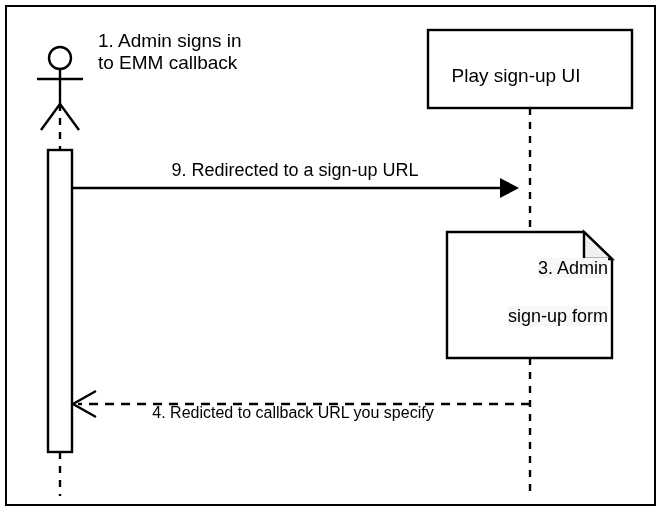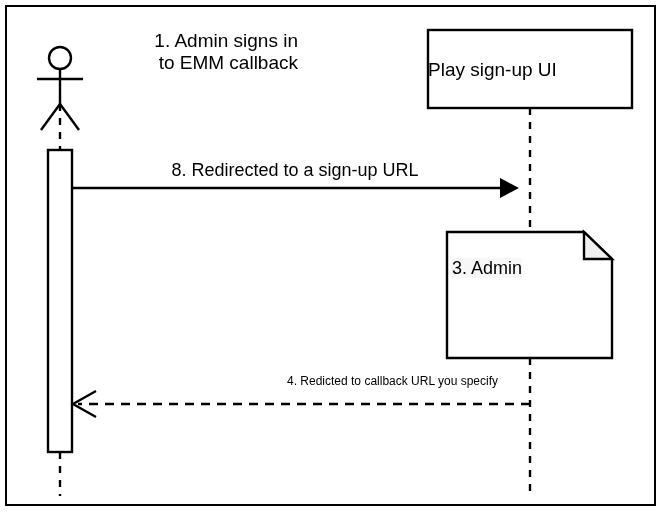--- a/index.html
+++ b/index.html
@@ -36,49 +36,49 @@
     color: #000000;
     font-family: "Liberation Sans", sans-serif;
     line-height: 1.18;
     white-space: pre;
   }
   #actor-caption {
     left: 98px;
     top: 30px;
     width: 200px;
     font-size: 19px;
-    text-align: right;
+    text-align: left;
   }
   #play-box-label {
     left: 428px;
-    top: 59px;
+    top: 65px;
     width: 176px;
     font-size: 19px;
-    text-align: left;
+    text-align: center;
   }
   #msg2-label {
     left: 130px;
     top: 160px;
     width: 330px;
     font-size: 18px;
     text-align: center;
   }
   #msg4-label {
     left: 88px;
-    top: 374px;
+    top: 404px;
     width: 410px;
-    font-size: 12px;
-    text-align: right;
+    font-size: 16px;
+    text-align: center;
   }
   #note-text {
     left: 452px;
     top: 257px;
     width: 156px;
     font-size: 18px;
-    text-align: left;
+    text-align: right;
     line-height: 1.33;
   }
   #note-text span {
     background: #f7f7f7;
   }
 </style>
 </head>
 <body>
 
 <div id="canvas">
@@ -128,19 +128,19 @@
 
       <polyline points="96,391 73,404 96,417" fill="none" stroke="#000000" stroke-width="2.4" stroke-linecap="butt" stroke-linejoin="miter"></polyline>
     </g>
 
   </svg>
 
   <div class="lbl" id="actor-caption"><span>1. Admin signs in</span><br><span>to EMM callback</span></div>
 
   <div class="lbl" id="play-box-label">Play sign-up UI</div>
 
-  <div class="lbl" id="msg2-label">8. Redirected to a sign-up URL</div>
+  <div class="lbl" id="msg2-label">9. Redirected to a sign-up URL</div>
 
   <div class="lbl" id="msg4-label">4. Redicted to callback URL you specify</div>
 
-  <div class="lbl" id="note-text"><span>3. Admin</span><br><br></div>
+  <div class="lbl" id="note-text"><span>3. Admin</span><br><br><span>sign-up form</span></div>
 
 </div>
 
 </body></html>

